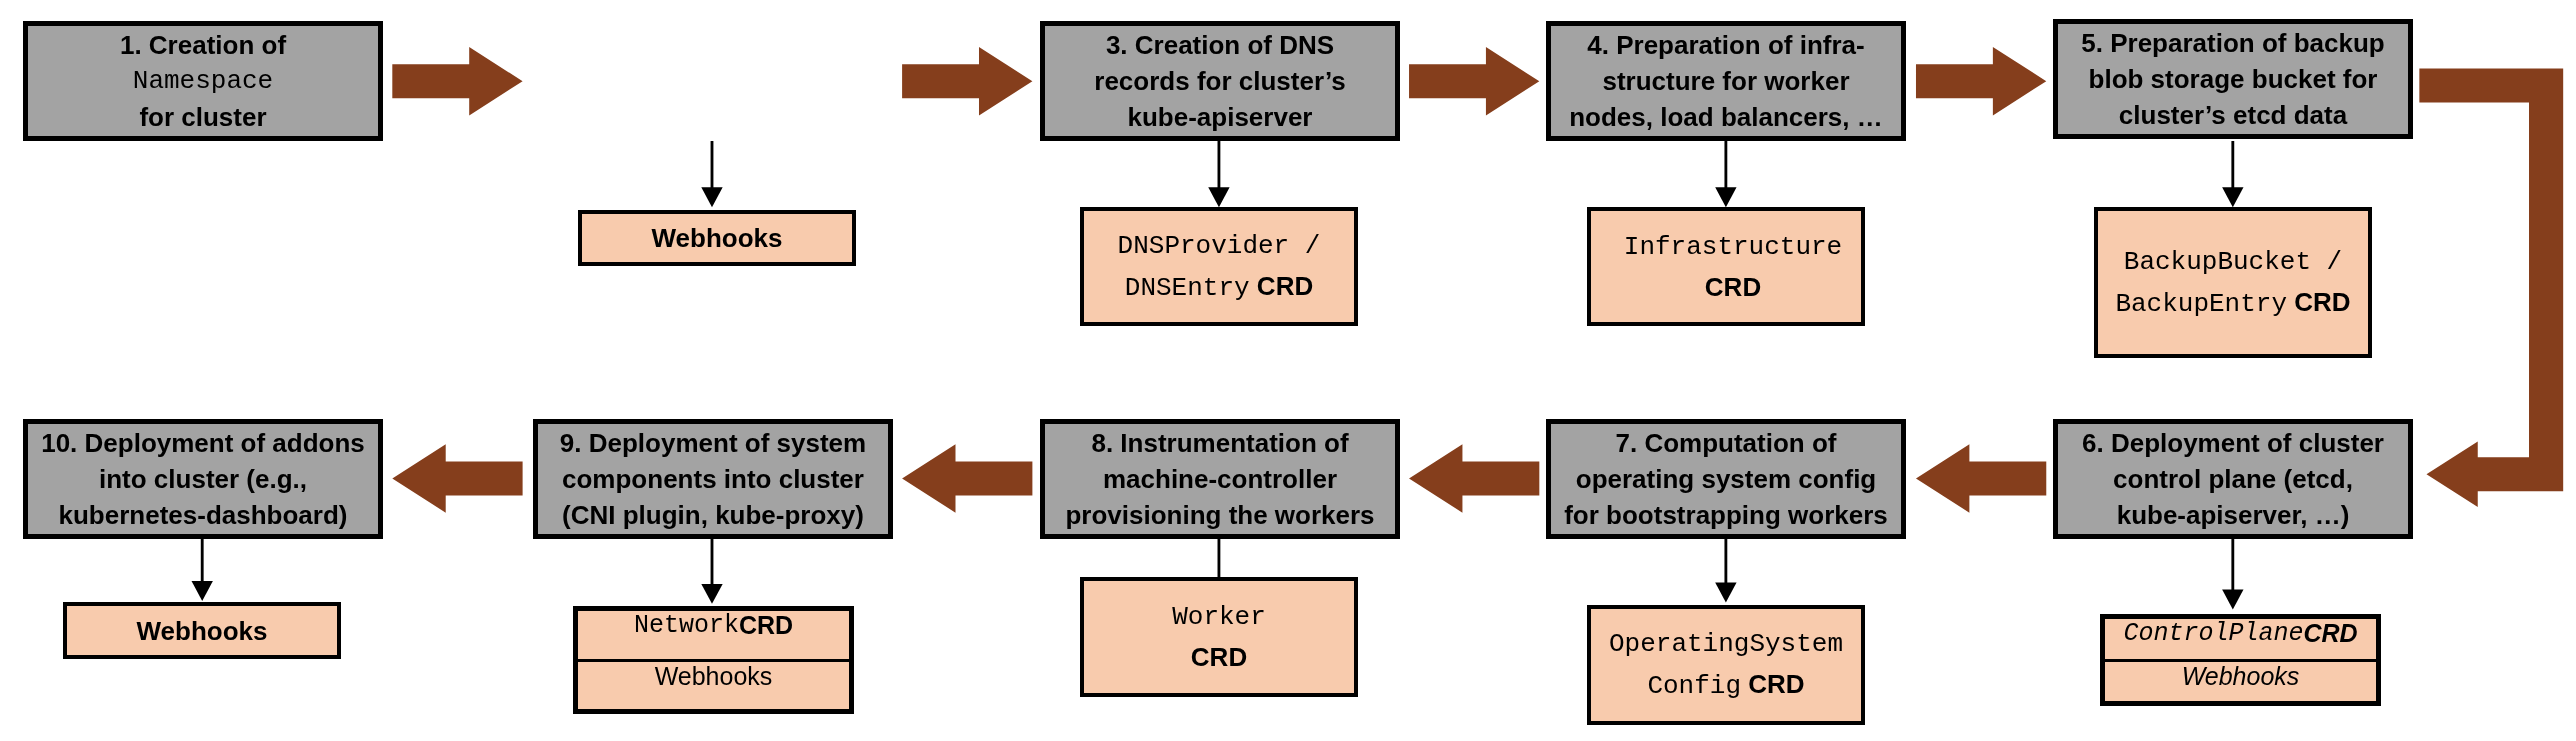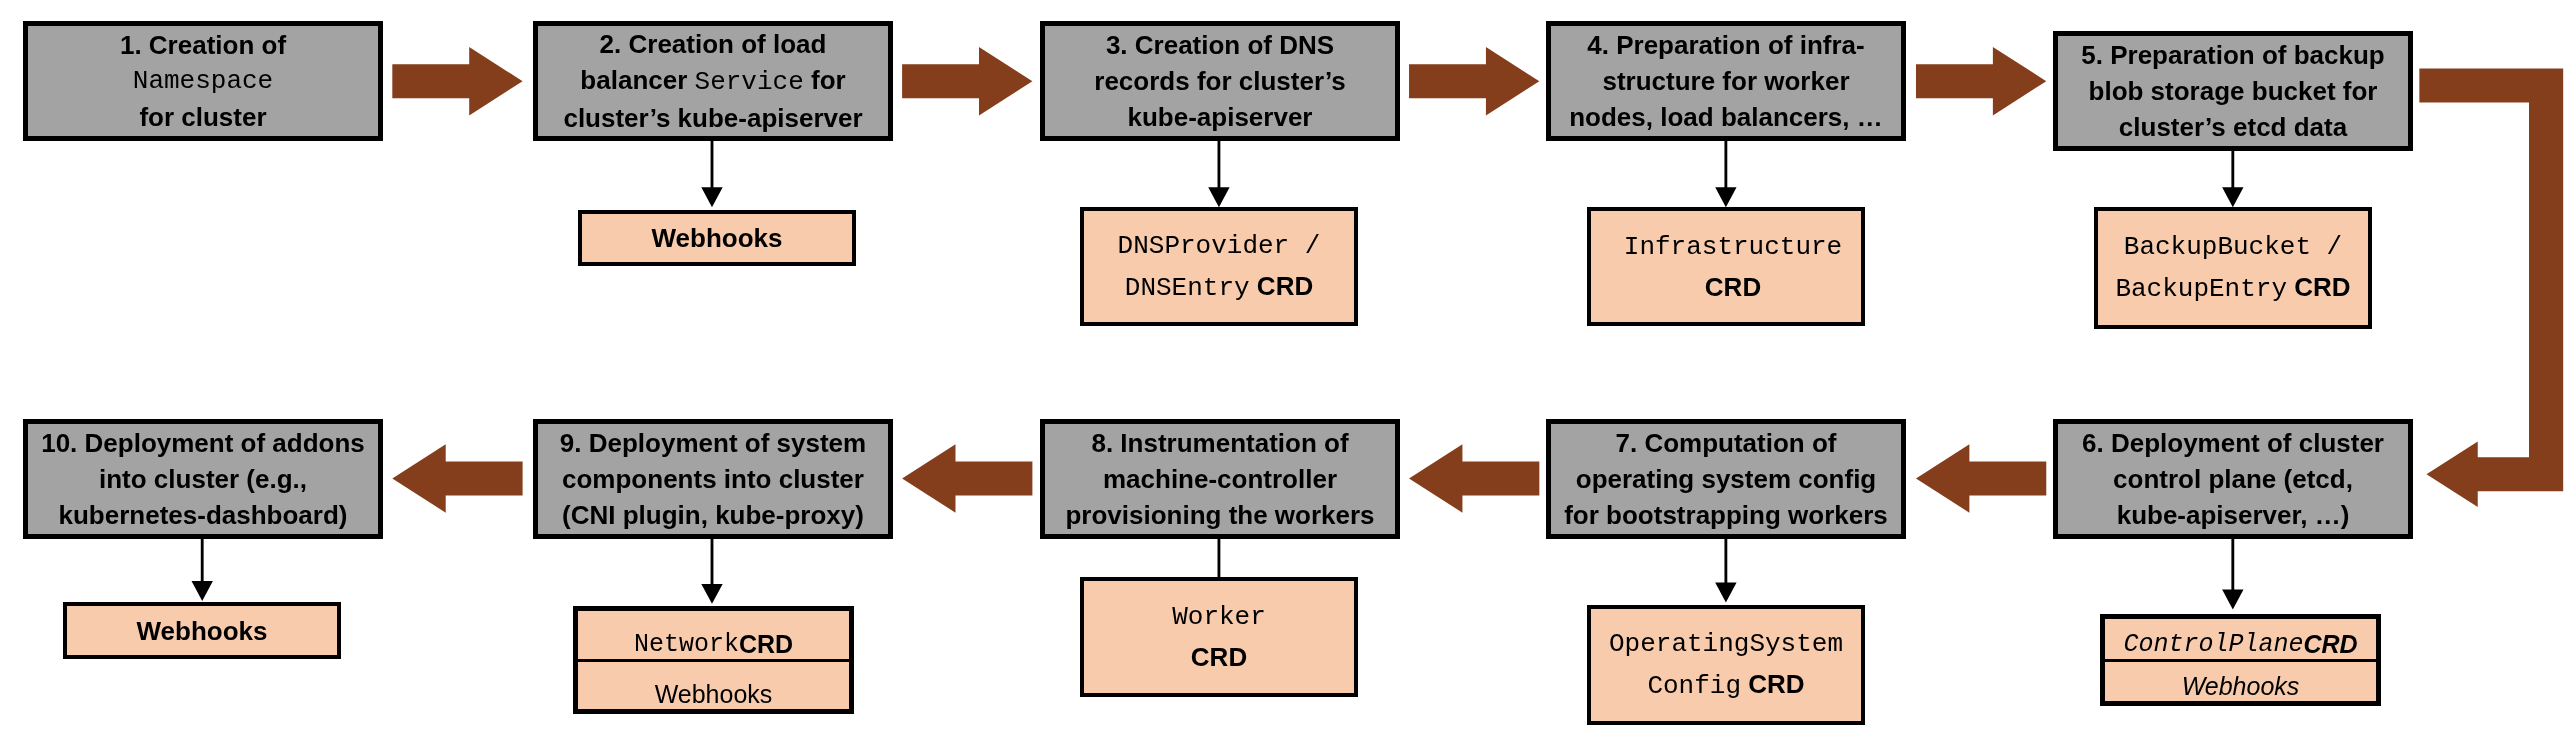--- a/index.html
+++ b/index.html
@@ -21,21 +21,21 @@
   .subbox{
     position:absolute;box-sizing:border-box;background:#F8CBAD;border:4.3px solid #000000;
     display:flex;flex-direction:column;align-items:center;justify-content:center;
     text-align:center;font-size:26px;line-height:40px;color:#000000;
   }
   .subbox .sans-b, .crd{font-family:"Liberation Sans",sans-serif;font-weight:700;}
   .pair{
     position:absolute;box-sizing:border-box;background:#F8CBAD;border:5px solid #000000;
     display:flex;flex-direction:column;color:#000000;
   }
-  .pair .cell{flex:1;display:flex;align-items:flex-end;justify-content:center;
+  .pair .cell{flex:1;display:flex;align-items:flex-start;justify-content:center;
     text-align:center;font-size:25px;white-space:nowrap;}
   .pair .cell + .cell{border-top:3.6px solid #000000;}
 </style>
 </head>
 <body>
 
 <div class="canvas">
 
   <svg class="arrows" viewBox="0 0 3618 1042">
 
@@ -89,39 +89,34 @@
       <polygon class="blackhead" points="3121,828 3151,828 3136,856"></polygon>
     </g>
   </svg>
 
   <div class="mainbox" style="left:23px;top:21.4px;">
     <div class="bl">1. Creation of</div>
     <div class="bl mono">Namespace</div>
     <div class="bl">for cluster</div>
   </div>
 
-  <div class="mainbox" style="left:533px;top:21.4px;">
-    <div class="bl">2. Creation of load</div>
-    <div class="bl"><span>balancer </span><span class="mono">Service</span><span> for</span></div>
-    <div class="bl">cluster’s kube-apiserver</div>
-  </div>
 
   <div class="mainbox" style="left:1040px;top:21.4px;">
     <div class="bl">3. Creation of DNS</div>
     <div class="bl">records for cluster’s</div>
     <div class="bl">kube-apiserver</div>
   </div>
 
   <div class="mainbox" style="left:1546px;top:21.4px;">
     <div class="bl">4. Preparation of infra-</div>
     <div class="bl">structure for worker</div>
     <div class="bl">nodes, load balancers, …</div>
   </div>
 
-  <div class="mainbox" style="left:2053px;top:31px;">
+  <div class="mainbox" style="left:2053px;top:19px;">
     <div class="bl">5. Preparation of backup</div>
     <div class="bl">blob storage bucket for</div>
     <div class="bl">cluster’s etcd data</div>
   </div>
 
   <div class="mainbox" style="left:23px;top:419px;">
     <div class="bl">10. Deployment of addons</div>
     <div class="bl">into cluster (e.g.,</div>
     <div class="bl">kubernetes-dashboard)</div>
   </div>
@@ -157,21 +152,21 @@
   <div class="subbox" style="left:1080px;top:207px;width:278px;height:119px;">
     <div class="bl mono">DNSProvider /</div>
     <div class="bl"><span class="mono">DNSEntry</span><span class="crd"> CRD</span></div>
   </div>
 
   <div class="subbox" style="left:1587px;top:207px;width:278px;height:119px;padding-left:14px;">
     <div class="bl mono">Infrastructure</div>
     <div class="bl crd">CRD</div>
   </div>
 
-  <div class="subbox" style="left:2094px;top:207px;width:278px;height:122px;">
+  <div class="subbox" style="left:2094px;top:207px;width:278px;height:151px;">
     <div class="bl mono">BackupBucket /</div>
     <div class="bl"><span class="mono">BackupEntry</span><span class="crd"> CRD</span></div>
   </div>
 
   <div class="subbox" style="left:63px;top:602px;width:278px;height:57px;">
     <div class="bl sans-b">Webhooks</div>
   </div>
 
   <div class="pair" style="left:573px;top:606px;width:281px;height:108px;">
     <div class="cell">

